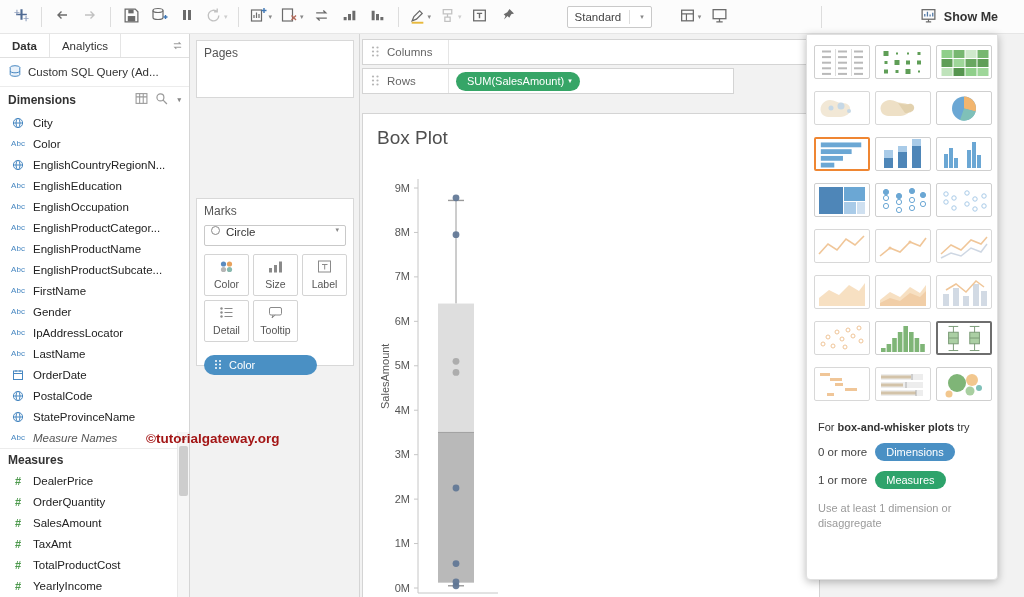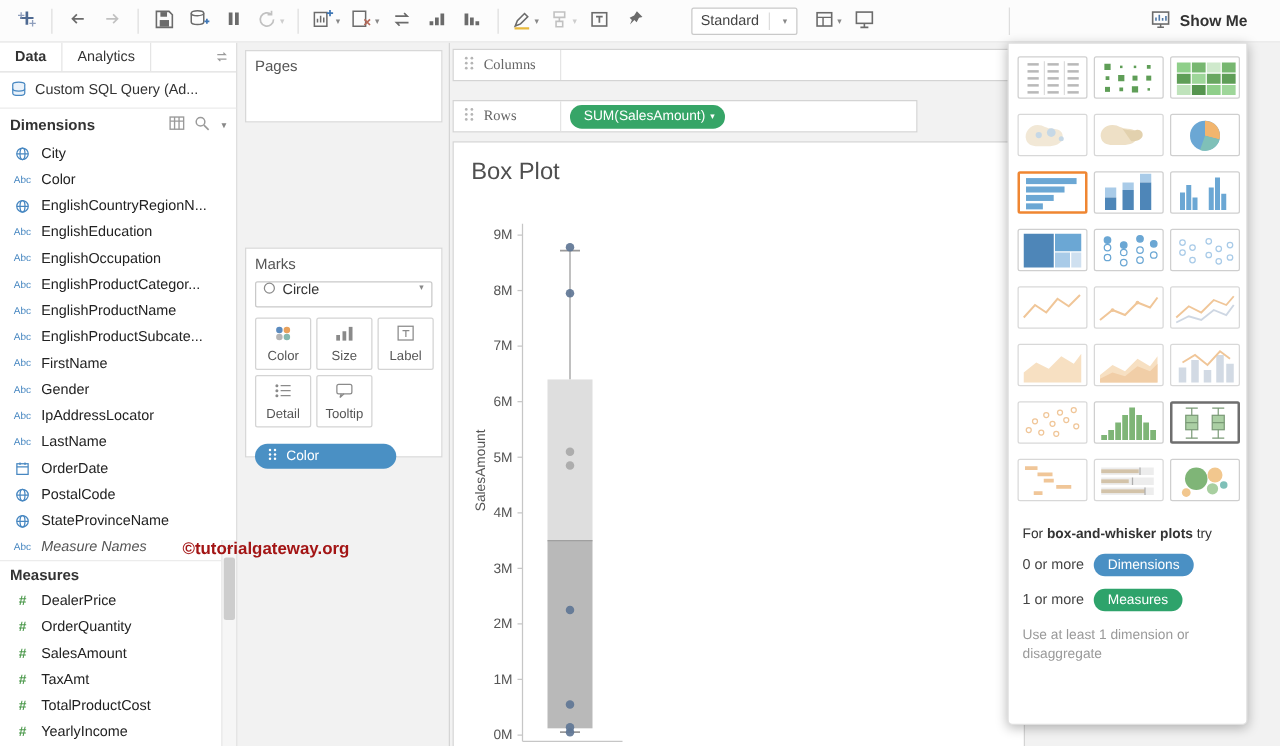--- a/index.html
+++ b/index.html
@@ -1,21 +1,21 @@
 <!DOCTYPE html>
 <html><head>
 <meta charset="utf-8">
 <style>
   *{margin:0;padding:0;box-sizing:border-box;}
   html,body{width:1024px;height:597px;}
   body{font-family:"Liberation Sans",sans-serif;font-size:12px;color:#333;background:#fff;overflow:hidden;position:relative;}
   #app{position:absolute;inset:0;background:#f2f2f2;}
 
   
-  .toolbar{position:absolute;left:0;top:0;width:1024px;height:34px;background:#fcfcfc;border-bottom:1px solid #e6e6e6;display:flex;align-items:center;padding:0 8px;gap:2px;z-index:5;}
+  .toolbar{position:absolute;left:0;top:0;width:1024px;height:34px;background:#fcfcfc;border-bottom:1px solid #e6e6e6;display:flex;align-items:center;padding:0 8px;gap:16px;z-index:5;}
   .tb-group{display:flex;align-items:center;gap:2px;}
   .tbtn{height:26px;min-width:26px;display:flex;align-items:center;justify-content:center;border-radius:2px;padding:0 3px;cursor:default;}
   .tbtn.disabled{opacity:.4;}
   .tsep{width:1px;height:20px;background:#ddd;margin:0 5px;}
   .caret{font-size:7px;color:#888;margin-left:2px;}
   .caret-w{font-size:7px;color:#fff;margin-left:4px;}
   .standard-dd{display:flex;align-items:center;border:1px solid #c9c9c9;border-radius:2px;height:22px;padding:0 7px;margin-left:30px;background:#fff;font-size:11.5px;color:#444;}
   .dd-divider{width:1px;height:14px;background:#ddd;margin:0 8px;}
   .showme-btn{margin-left:auto;display:flex;align-items:center;gap:7px;font-size:12.5px;color:#333;padding:0 18px 0 10px;height:100%;font-weight:bold;}
   .tsep-auto{width:1px;height:22px;background:#ddd;margin-left:auto;}
@@ -48,22 +48,22 @@
   .marks-dd{margin-top:7px;height:21px;border:1px solid #c9c9c9;border-radius:2px;display:flex;align-items:flex-start;padding:0 6px;gap:6px;font-size:11.5px;color:#333;background:#fff;}
   .marks-dd .caret{margin-left:auto;}
   .mt-circle{width:9px;height:9px;border:1.3px solid #8a8a8a;border-radius:50%;display:inline-block;flex:none;}
   .marks-btns{display:flex;flex-wrap:wrap;gap:4px;margin-top:8px;width:144px;}
   .mark-btn{width:45px;height:42px;border:1px solid #d4d4d4;border-radius:2px;display:flex;flex-direction:column;align-items:center;justify-content:center;gap:3px;font-size:10.5px;color:#555;background:#fff;}
   .color-pill{margin-top:13px;width:113px;height:20px;border-radius:10px;background:#4a90c4;color:#fff;display:flex;align-items:center;gap:7px;padding:0 10px;font-size:11px;}
 
   
   .shelf{position:absolute;background:#fff;border:1px solid #d4d4d4;height:26px;display:flex;align-items:center;font-size:11.5px;color:#666;}
   .shelf-columns{left:362px;top:39px;width:458px;}
-  .shelf-rows{left:362px;top:80px;width:372px;}
-  .shelf-label{display:flex;align-items:center;gap:7px;padding:0 10px 0 8px;border-right:1px solid #e5e5e5;height:100%;min-width:86px;font-family:Liberation Serif, serif;}
+  .shelf-rows{left:362px;top:68px;width:372px;}
+  .shelf-label{display:flex;align-items:center;gap:7px;padding:0 10px 0 8px;border-right:1px solid #e5e5e5;height:100%;min-width:86px;}
   .green-pill{margin-left:7px;height:19px;border-radius:9.5px;background:#36a567;color:#fff;display:flex;align-items:center;padding:0 8px 0 11px;font-size:11px;}
   .sheet{position:absolute;left:362px;top:113px;width:458px;height:500px;background:#fff;border:1px solid #d4d4d4;}
   .sheet-title{position:absolute;left:14px;top:13px;font-size:19px;color:#4f4f4f;}
   .yaxis-label{position:absolute;left:16px;top:295px;transform:rotate(-90deg);transform-origin:0 0;font-size:11px;color:#555;white-space:nowrap;}
   #boxplot-svg{position:absolute;left:0;top:0;}
   .tick{font-size:11px;fill:#565656;font-family:"Liberation Sans",sans-serif;}
 
   
   .showme{position:absolute;left:806px;top:34px;width:192px;height:546px;background:#fff;z-index:30;box-shadow:0 2px 9px rgba(0,0,0,.28);border-radius:0 0 4px 4px;border:1px solid #e0e0e0;}
   .thumb-grid{display:grid;grid-template-columns:repeat(3,56px);gap:12px 5px;padding:10px 0 0 7px;}

